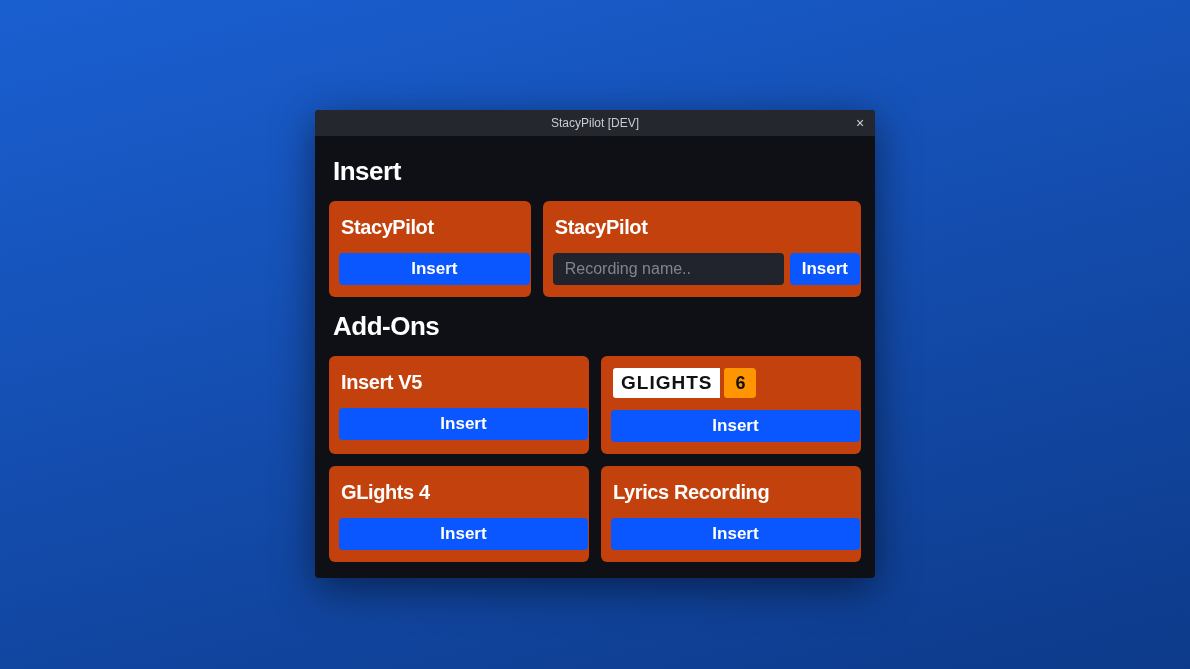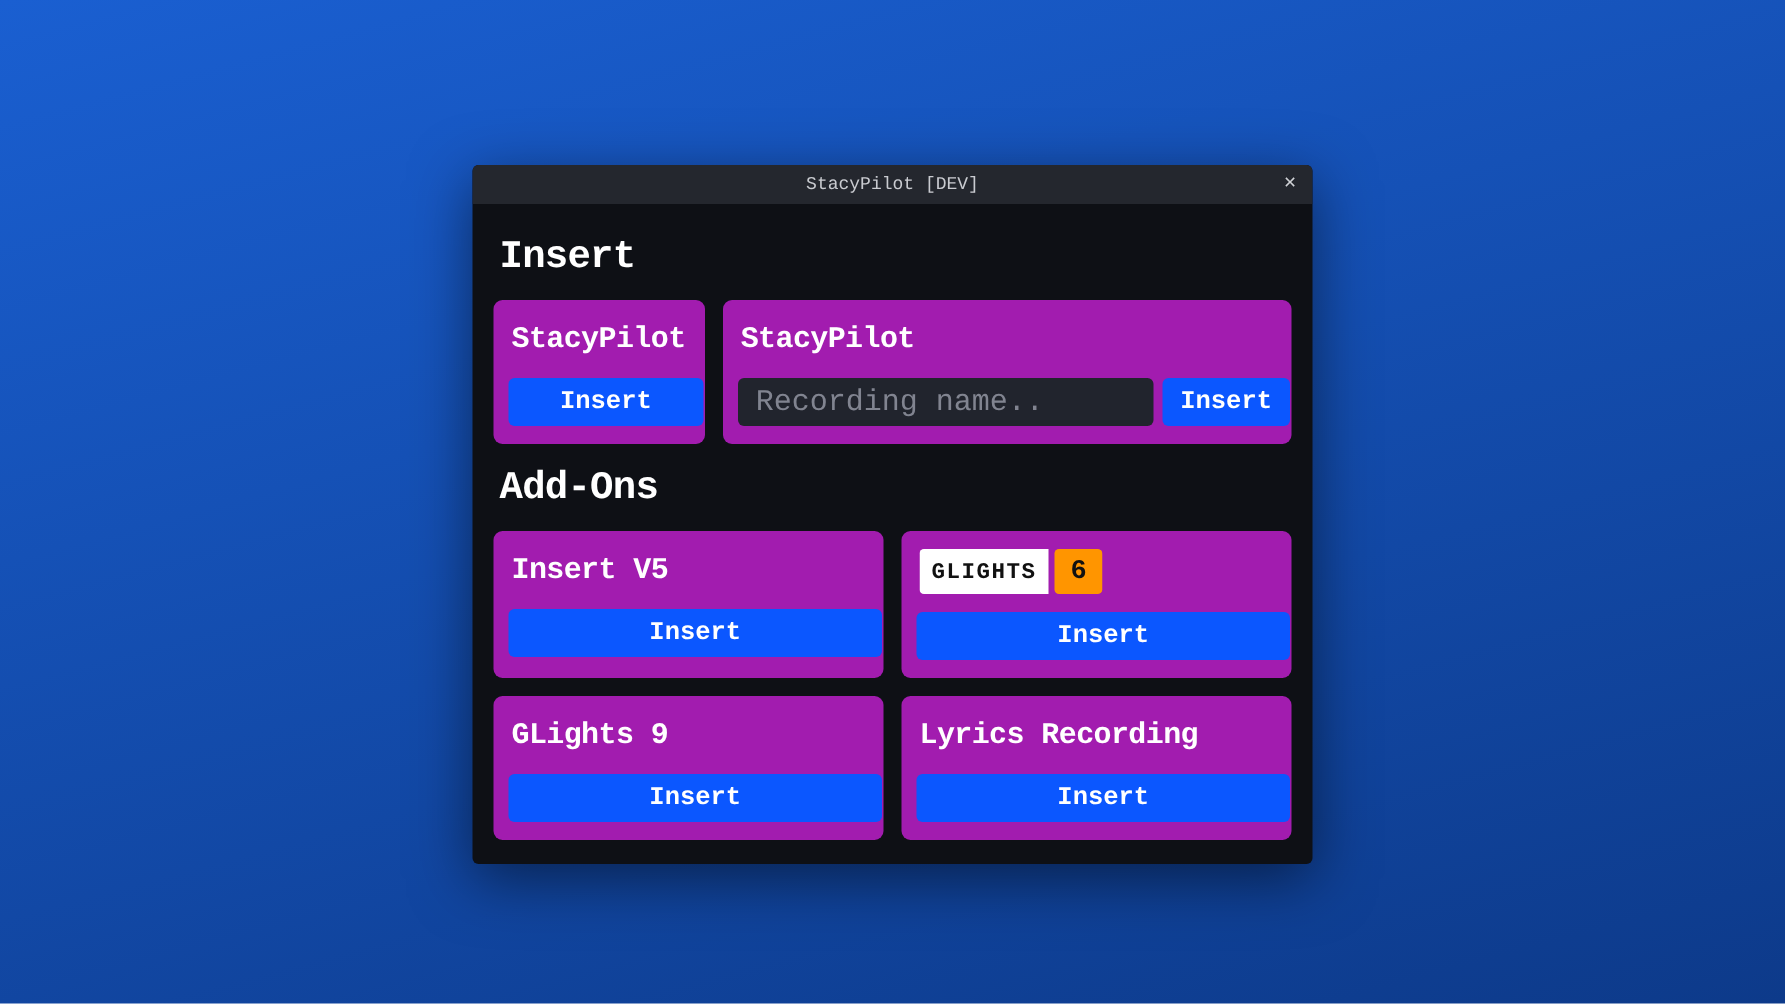--- a/index.html
+++ b/index.html
@@ -1,15 +1,15 @@
 <!DOCTYPE html>
 <html><head>
 <meta charset="utf-8">
 <style>
-  * { box-sizing: border-box; margin: 0; padding: 0; font-family: Liberation Mono, monospace; }
+  * { box-sizing: border-box; margin: 0; padding: 0; }
   html, body { width: 100%; height: 100%; }
   body {
     width: 1190px;
     height: 669px;
     background: linear-gradient(165deg, #1a5fd1 0%, #0d3a8a 100%);
     font-family: -apple-system, BlinkMacSystemFont, "Segoe UI", Arial, sans-serif;
     display: flex;
     align-items: flex-start;
     justify-content: center;
     overflow: hidden;
@@ -56,21 +56,21 @@
     margin: 6px 4px 14px 4px;
   }
   .grid {
     display: grid;
     grid-template-columns: 1fr 1fr;
     gap: 12px;
     margin-bottom: 14px;
   }
   .grid:last-child { margin-bottom: 0; }
   .card {
-    background: #a21caf;
+    background: #c2410c;
     border-radius: 6px;
     padding: 10px 1px 12px 10px;
   }
   .card-header {
     margin: 2px 2px 12px 2px;
     min-height: 28px;
     display: flex;
     align-items: center;
   }
   .card-title-text {
@@ -107,40 +107,40 @@
     gap: 6px;
   }
   .text-input {
     flex: 1 1 auto;
     background: #21242d;
     border: none;
     border-radius: 4px;
     height: 32px;
     padding: 0 12px;
     color: #cfd1d6;
-    font-size: 20px;
+    font-size: 16px;
     outline: none;
   }
   .text-input::placeholder {
     color: #818490;
   }
   
   .glights-logo {
     display: inline-flex;
     align-items: stretch;
     height: 30px;
     border-radius: 3px;
     overflow: hidden;
     font-family: Arial, Helvetica, sans-serif;
   }
   .glights-word {
     background: #ffffff;
     color: #111111;
     font-weight: 900;
-    font-size: 15px;
+    font-size: 19px;
     letter-spacing: 1px;
     display: flex;
     align-items: center;
     padding: 0 8px;
   }
   .glights-num {
     background: #ff9500;
     color: #111111;
     font-weight: 900;
     font-size: 18px;
@@ -205,21 +205,21 @@
           <span class="glights-logo">
             <span class="glights-word">GLIGHTS</span>
             <span class="glights-num">6</span>
           </span>
         </div>
         <button class="btn">Insert</button>
       </div>
 
       <div class="card">
         <div class="card-header">
-          <span class="card-title-text">GLights 9</span>
+          <span class="card-title-text">GLights 4</span>
         </div>
         <button class="btn">Insert</button>
       </div>
 
       <div class="card">
         <div class="card-header">
           <span class="card-title-text">Lyrics Recording</span>
         </div>
         <button class="btn">Insert</button>
       </div>

